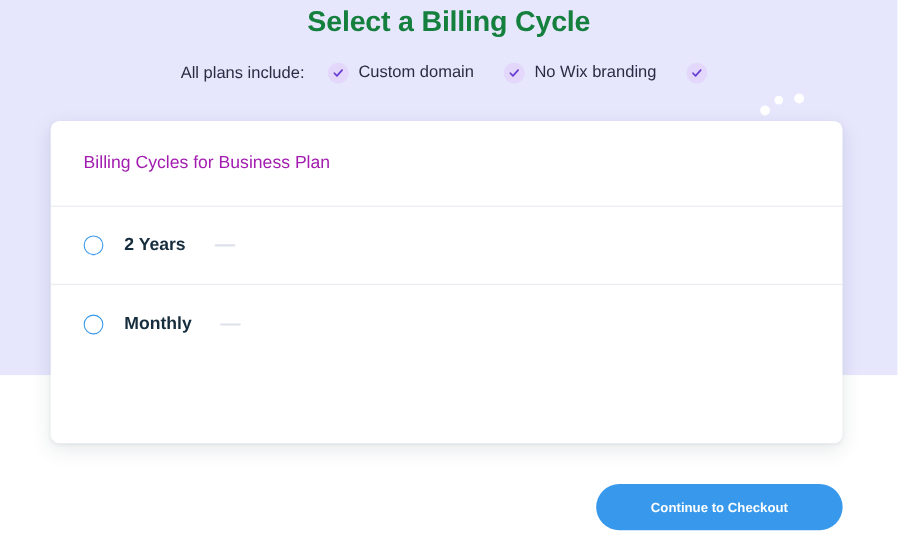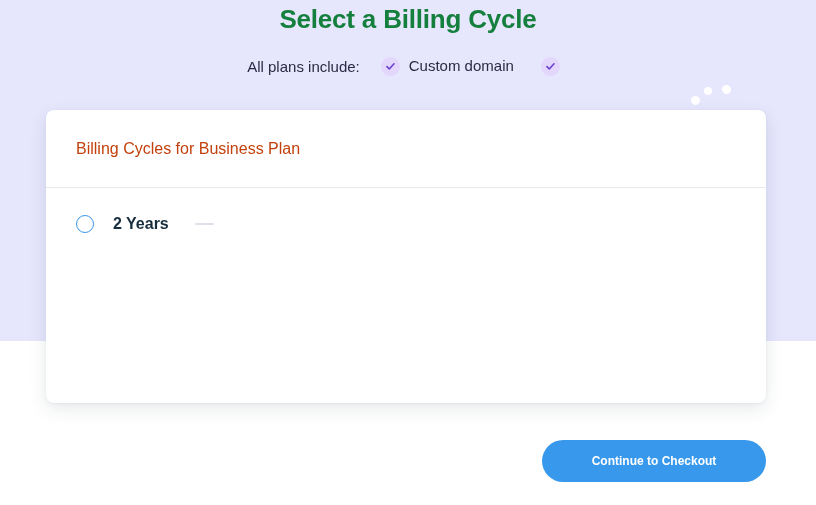--- a/index.html
+++ b/index.html
@@ -104,21 +104,21 @@
   .card-header {
     height: 78px;
     display: flex;
     align-items: center;
     padding-left: 30px;
     box-sizing: border-box;
     border-bottom: 1px solid #e8eaf0;
   }
   .card-header-title {
     font-size: 16px;
-    color: #c2410c;
+    color: #a21caf;
   }
 
   .cycle-row {
     height: 71px;
     display: flex;
     align-items: center;
     padding-left: 30px;
     padding-right: 24px;
     box-sizing: border-box;
     border-bottom: 1px solid #e8eaf0;
@@ -209,20 +209,28 @@
 
   <span class="include-item">
     <span class="check-badge">
       <svg width="11" height="11" viewBox="0 0 11 11" aria-hidden="true">
         <path d="M2 5.6 L4.3 8 L9 2.8" fill="none" stroke="#6b3fd4" stroke-width="1.6" stroke-linecap="round" stroke-linejoin="round"></path>
       </svg>
     </span>
     <span class="include-text">Custom domain</span>
   </span>
 
+  <span class="include-item">
+    <span class="check-badge">
+      <svg width="11" height="11" viewBox="0 0 11 11" aria-hidden="true">
+        <path d="M2 5.6 L4.3 8 L9 2.8" fill="none" stroke="#6b3fd4" stroke-width="1.6" stroke-linecap="round" stroke-linejoin="round"></path>
+      </svg>
+    </span>
+    <span class="include-text">No Wix branding</span>
+  </span>
 
   <span class="include-item">
     <span class="check-badge">
       <svg width="11" height="11" viewBox="0 0 11 11" aria-hidden="true">
         <path d="M2 5.6 L4.3 8 L9 2.8" fill="none" stroke="#6b3fd4" stroke-width="1.6" stroke-linecap="round" stroke-linejoin="round"></path>
       </svg>
     </span>
   </span>
 </div>
 
@@ -236,20 +244,25 @@
     <span class="card-header-title">Billing Cycles for Business Plan</span>
   </div>
 
   <div class="cycle-row">
     <span class="radio"></span>
     <span class="cycle-label">2 Years</span>
     <span class="price-placeholder"></span>
   </div>
 
 
+  <div class="cycle-row">
+    <span class="radio"></span>
+    <span class="cycle-label">Monthly</span>
+    <span class="price-placeholder"></span>
+  </div>
 
 </div>
 
 <span class="ghost ghost-monthly"></span>
 <span class="ghost ghost-yearly-a"></span>
 <span class="ghost ghost-yearly-b"></span>
 
 <button class="checkout-btn">Continue to Checkout</button>
 
 </body></html>

